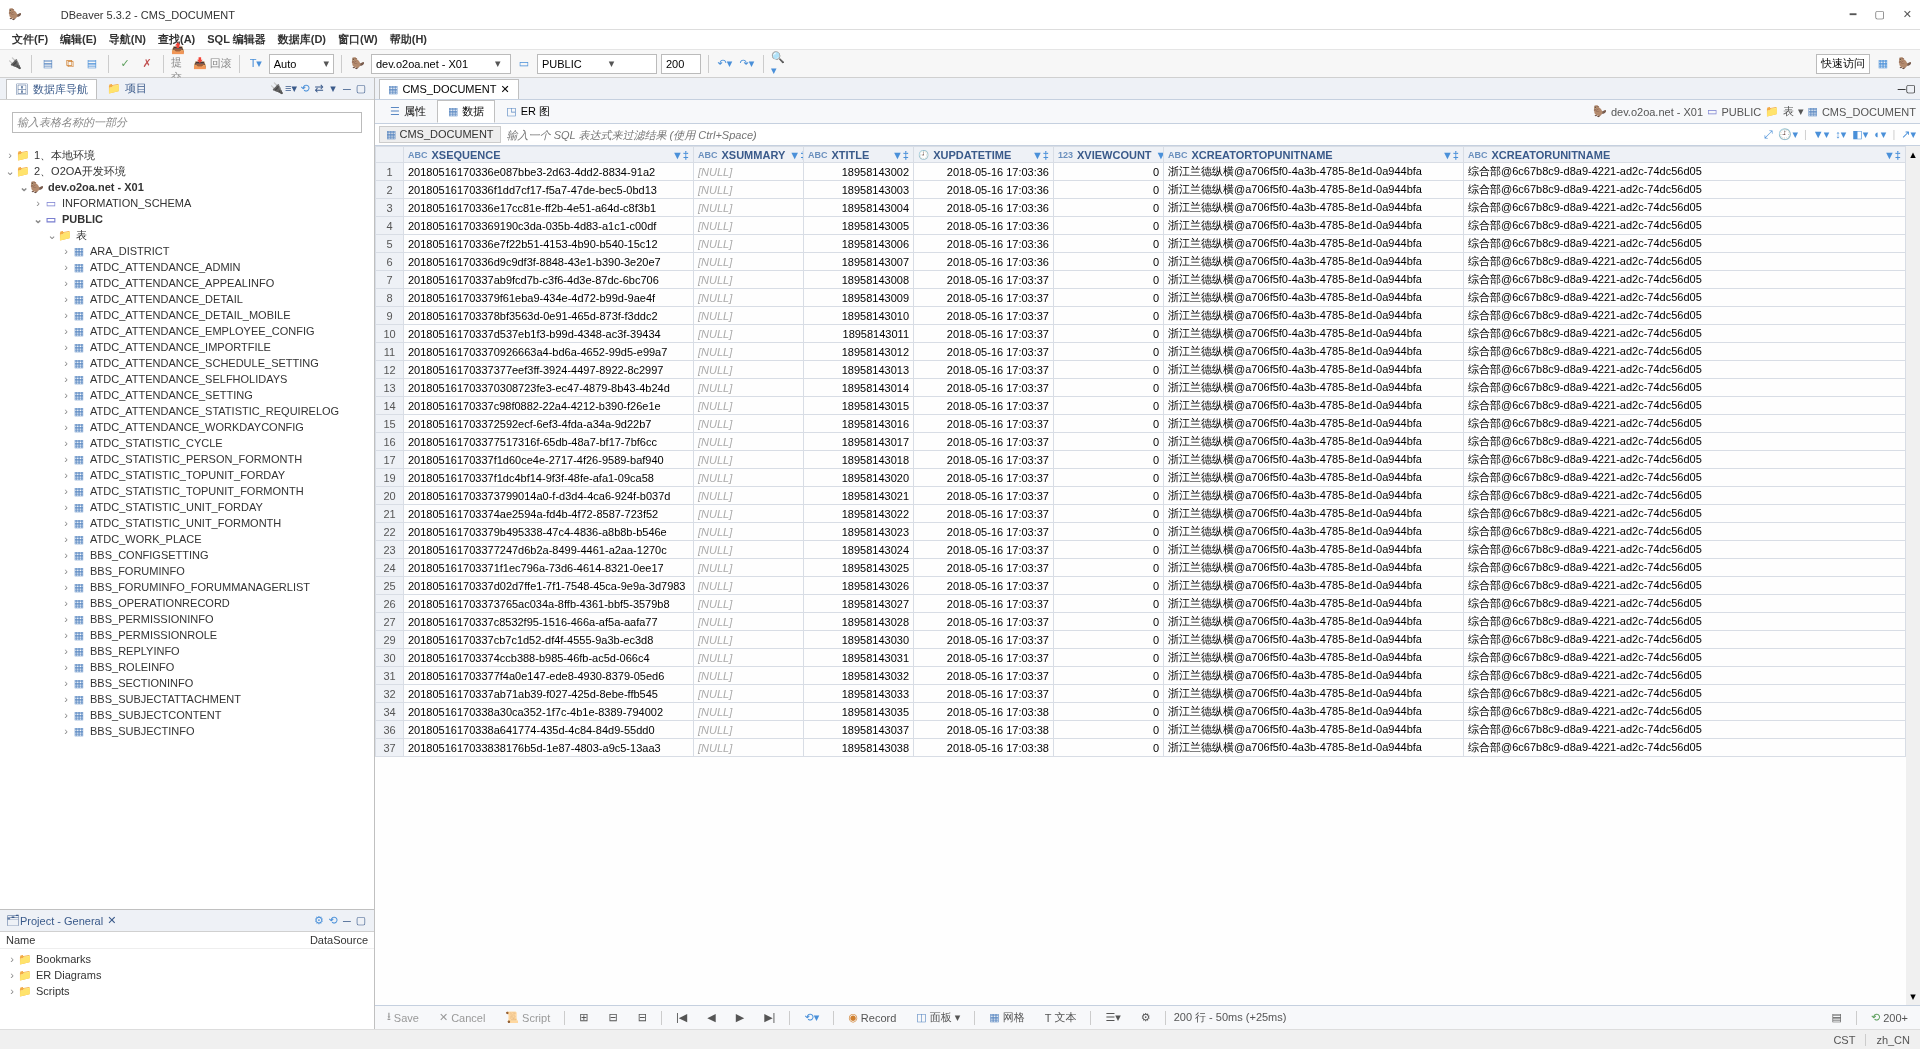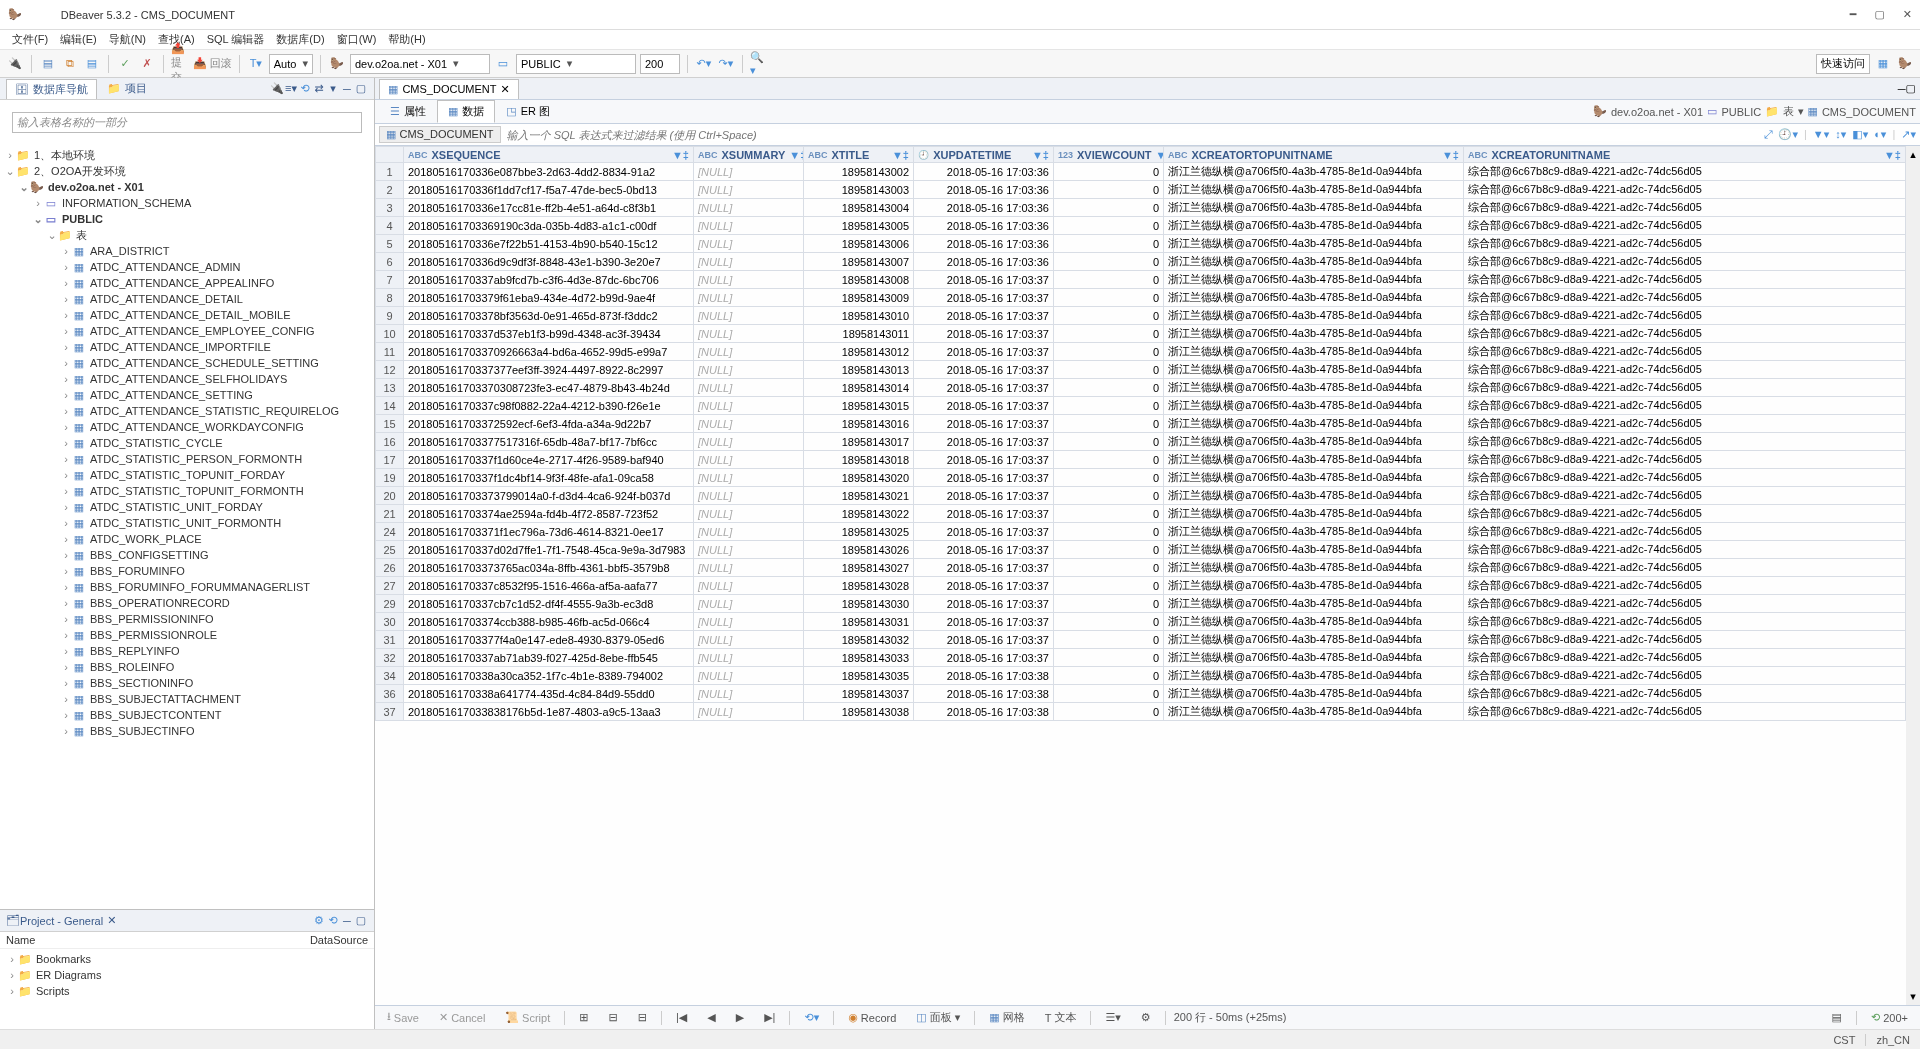--- a/index.html
+++ b/index.html
@@ -1,25 +1,25 @@
 <!DOCTYPE html>
 <html><head>
 <meta charset="utf-8">
 <style>
 * { box-sizing: border-box; margin: 0; padding: 0; font-family: "Segoe UI", Tahoma, sans-serif; font-size: 11px; }
 body { background: #f0f0f0; display: flex; flex-direction: column; height: 1049px; width: 1920px; overflow: hidden; }
 .titlebar { height: 30px; background: #fff; display: flex; align-items: center; padding: 0 8px; border-bottom: 1px solid #ddd; }
 .titlebar .title { flex: 1; color: #333; padding-left: 39px; }
 .titlebar .wincontrols { display: flex; gap: 18px; color: #555; }
 .menubar { height: 20px; background: #fff; display: flex; align-items: center; padding: 0 6px; border-bottom: 1px solid #e5e5e5; }
-.menubar span { padding: 0 6px; color: #333; cursor: default; }
+.menubar span { padding: 0 6px; color: #333; cursor: default; font-weight: bold; }
 .toolbar { height: 28px; background: #f7f7f7; display: flex; align-items: center; padding: 0 6px; border-bottom: 1px solid #d0d0d0; gap: 4px; }
 .toolbar .sep { width: 1px; height: 18px; background: #ccc; margin: 0 3px; }
 .toolbar .tbtn { width: 18px; height: 18px; display: inline-flex; align-items: center; justify-content: center; color: #4a90d9; }
-.toolbar .combo { border: 1px solid #bbb; height: 20px; padding: 0 4px; background: #fff; display: flex; align-items: center; }
+.toolbar .combo { border: 1px solid #bbb; height: 20px; padding: 0 4px; background: #fff; display: flex; align-items: center; gap: 21px; }
 .toolbar .combo .arrow { margin-left: 6px; color: #555; }
 .body-row { flex: 1; display: flex; overflow: hidden; }
 .sidebar { width: 375px; border-right: 1px solid #c0c0c0; display: flex; flex-direction: column; background: #fff; }
 .panel-header { height: 22px; background: #eef1f6; border-bottom: 1px solid #d0d0d0; display: flex; align-items: center; padding: 0 6px; color: #3a5a8a; }
 .panel-header .tabs { display: flex; gap: 2px; }
 .panel-header .tab { padding: 2px 8px; display: flex; align-items: center; gap: 4px; }
 .panel-header .tab.active { background: #fff; border: 1px solid #c0c0c0; border-bottom: none; }
 .panel-header .spacer { flex: 1; }
 .panel-header .ico { width: 14px; height: 14px; display: inline-flex; align-items: center; justify-content: center; }
 .filter-input { border: 1px solid #bbb; margin: 12px; padding: 2px 4px; color: #888; font-style: italic; }
@@ -692,20 +692,40 @@
                 <td class="rownum">21</td>
                 <td>201805161703374ae2594a-fd4b-4f72-8587-723f52</td>
                 <td class="null">[NULL]</td>
                 <td class="num">18958143022</td>
                 <td class="num">2018-05-16 17:03:37</td>
                 <td class="num">0</td>
                 <td>浙江兰德纵横@a706f5f0-4a3b-4785-8e1d-0a944bfa</td>
                 <td>综合部@6c67b8c9-d8a9-4221-ad2c-74dc56d05</td>
               </tr>
               <tr>
+                <td class="rownum">22</td>
+                <td>201805161703379b495338-47c4-4836-a8b8b-b546e</td>
+                <td class="null">[NULL]</td>
+                <td class="num">18958143023</td>
+                <td class="num">2018-05-16 17:03:37</td>
+                <td class="num">0</td>
+                <td>浙江兰德纵横@a706f5f0-4a3b-4785-8e1d-0a944bfa</td>
+                <td>综合部@6c67b8c9-d8a9-4221-ad2c-74dc56d05</td>
+              </tr>
+              <tr>
+                <td class="rownum">23</td>
+                <td>201805161703377247d6b2a-8499-4461-a2aa-1270c</td>
+                <td class="null">[NULL]</td>
+                <td class="num">18958143024</td>
+                <td class="num">2018-05-16 17:03:37</td>
+                <td class="num">0</td>
+                <td>浙江兰德纵横@a706f5f0-4a3b-4785-8e1d-0a944bfa</td>
+                <td>综合部@6c67b8c9-d8a9-4221-ad2c-74dc56d05</td>
+              </tr>
+              <tr>
                 <td class="rownum">24</td>
                 <td>201805161703371f1ec796a-73d6-4614-8321-0ee17</td>
                 <td class="null">[NULL]</td>
                 <td class="num">18958143025</td>
                 <td class="num">2018-05-16 17:03:37</td>
                 <td class="num">0</td>
                 <td>浙江兰德纵横@a706f5f0-4a3b-4785-8e1d-0a944bfa</td>
                 <td>综合部@6c67b8c9-d8a9-4221-ad2c-74dc56d05</td>
               </tr>
               <tr>

